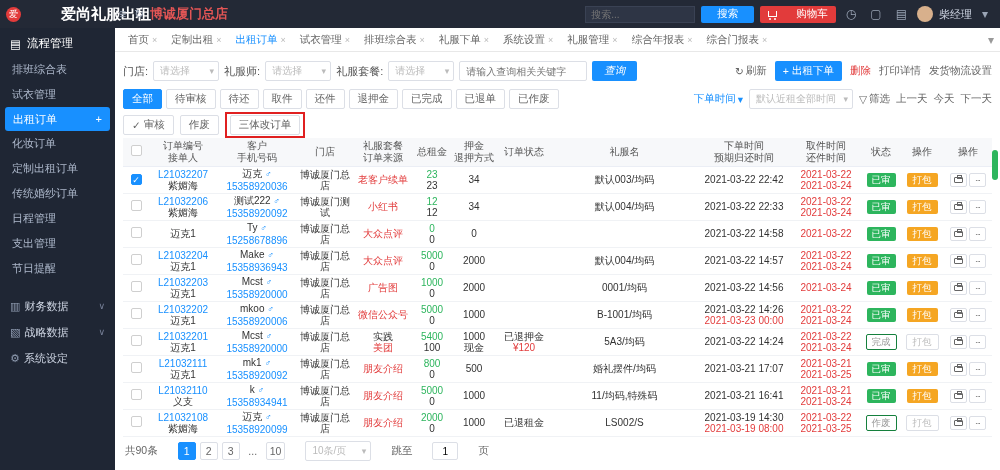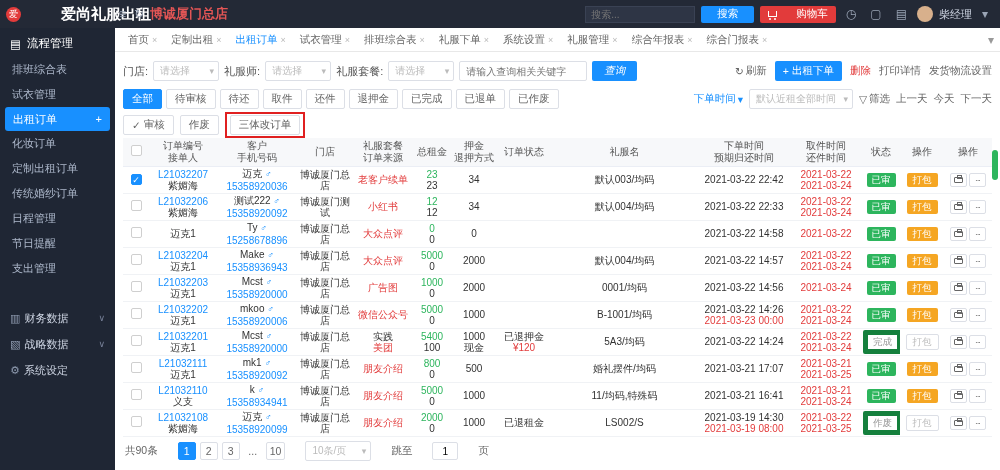--- a/index.html
+++ b/index.html
@@ -20,21 +20,21 @@
   .ic-cart{position:relative;display:inline-block;width:9px;height:6px;border:1px solid #fff;border-top:none;}
   .ic-cart::after{content:'';position:absolute;bottom:-4px;left:0;width:2px;height:2px;border-radius:50%;background:#fff;box-shadow:5px 0 0 #fff;}
   .avatar{width:16px;height:16px;border-radius:50%;background:#d8b08c;display:inline-block;flex:none;}
   .user-name{color:#cfd6e4;font-size:11px;white-space:nowrap;text-align:right;}
   
   .layout{display:flex;height:442px;}
   .sidebar{width:115px;background:#1f2634;color:#aeb9cc;flex:none;display:flex;flex-direction:column;font-size:11px;}
   .side-section{display:flex;align-items:center;gap:6px;color:#fff;padding:8px 10px 6px;font-size:11.5px;}
   .side-item{height:25px;line-height:25px;padding:0 12px;cursor:pointer;white-space:nowrap;font-size:11px;color:#aeb9cc;}
   .side-item.active{background:#1890ff;color:#fff;margin:0 5px;border-radius:3px;padding:0 8px;display:flex;justify-content:space-between;align-items:center;height:24px;line-height:24px;}
-  .side-groups{margin-top:24px;}
+  .side-groups{margin-top:12px;}
   .side-group{height:26px;line-height:26px;padding:0 10px;display:flex;justify-content:space-between;align-items:center;cursor:pointer;color:#cfd6e4;white-space:nowrap;}
   .gicon{margin-right:4px;color:#8f9bb0;}
   .chev{color:#78829a;font-size:9px;}
   .main{flex:1;display:flex;flex-direction:column;background:#fff;min-width:0;position:relative;}
   
   .tabs{height:24px;background:#fff;border-bottom:1px solid #e8e8e8;display:flex;align-items:center;padding:0 6px;overflow:hidden;}
   .tab-list{display:flex;align-items:center;overflow:hidden;}
   .tab{display:flex;align-items:center;gap:3px;padding:0 7px;height:24px;font-size:10.5px;color:#666;cursor:pointer;white-space:nowrap;}
   .tab.active{color:#1890ff;}
   .tab .x{color:#bbb;font-size:9px;}
@@ -61,21 +61,21 @@
   
   .tbl-wrap{flex:none;overflow:hidden;}
   table{width:100%;border-collapse:collapse;table-layout:fixed;font-size:10px;}
   th{background:#f7f8fa;color:#555;font-weight:normal;padding:2px 1px;border-bottom:1px solid #ebeef5;font-size:10px;line-height:12px;}
   td{border-bottom:1px solid #f0f2f5;padding:1px;text-align:center;line-height:11.5px;height:25px;overflow:hidden;white-space:nowrap;}
   .blue{color:#1890ff;}
   .red{color:#e23b3b;}
   .green{color:#2db55d;}
   .badge{display:inline-block;padding:1px 5px;border-radius:2px;font-size:9.5px;color:#fff;}
   .badge.green{background:#2db55d;}
-  .badge.gray{background:#fff;border:5px solid #15803d;color:#999;}
+  .badge.gray{background:#fff;border:1px solid #15803d;color:#999;}
   .btn-pack{display:inline-block;background:#f5a623;color:#fff;border-radius:2px;padding:1px 6px;font-size:9.5px;cursor:pointer;}
   .btn-pack.dis{background:#fff;border:1px solid #dcdfe6;color:#bbb;}
   .mini{display:inline-flex;align-items:center;justify-content:center;width:17px;height:14px;border:1px solid #dcdfe6;border-radius:2px;margin:0 1px;cursor:pointer;color:#666;font-size:8px;background:#fff;letter-spacing:-1px;}
   .ic-printer{display:inline-block;width:9px;height:6px;border:1px solid #666;border-radius:1px;position:relative;}
   .ic-printer::before{content:'';position:absolute;top:-3px;left:2px;width:3px;height:2px;border:1px solid #666;}
   .cb{display:inline-block;width:11px;height:11px;border:1px solid #cfcfcf;border-radius:2px;background:#fff;font-size:9px;line-height:11px;color:#fff;cursor:pointer;text-align:center;}
   .cb.on{background:#1890ff;border-color:#1890ff;}
   .person{color:#1890ff;font-size:9px;}
   
   .pager{display:flex;align-items:center;gap:20px;height:28px;font-size:10.5px;color:#666;padding:0 2px;flex:none;}
@@ -120,22 +120,22 @@
       <span>流程管理</span>
     </div>
     <div>
         <div class="side-item">排班综合表</div>
         <div class="side-item">试衣管理</div>
         <div class="side-item active">出租订单<span>+</span></div>
         <div class="side-item">化妆订单</div>
         <div class="side-item">定制出租订单</div>
         <div class="side-item">传统婚纱订单</div>
         <div class="side-item">日程管理</div>
+        <div class="side-item">支出管理</div>
         <div class="side-item">节日提醒</div>
-        <div class="side-item">支出管理</div>
       </div>
     <div class="side-groups">
         <div class="side-group">
           <span><span class="gicon">▥</span>财务数据</span>
           <span class="chev">∨</span>
         </div>
         <div class="side-group">
           <span><span class="gicon">▧</span>战略数据</span>
           <span class="chev">∨</span>
         </div>

